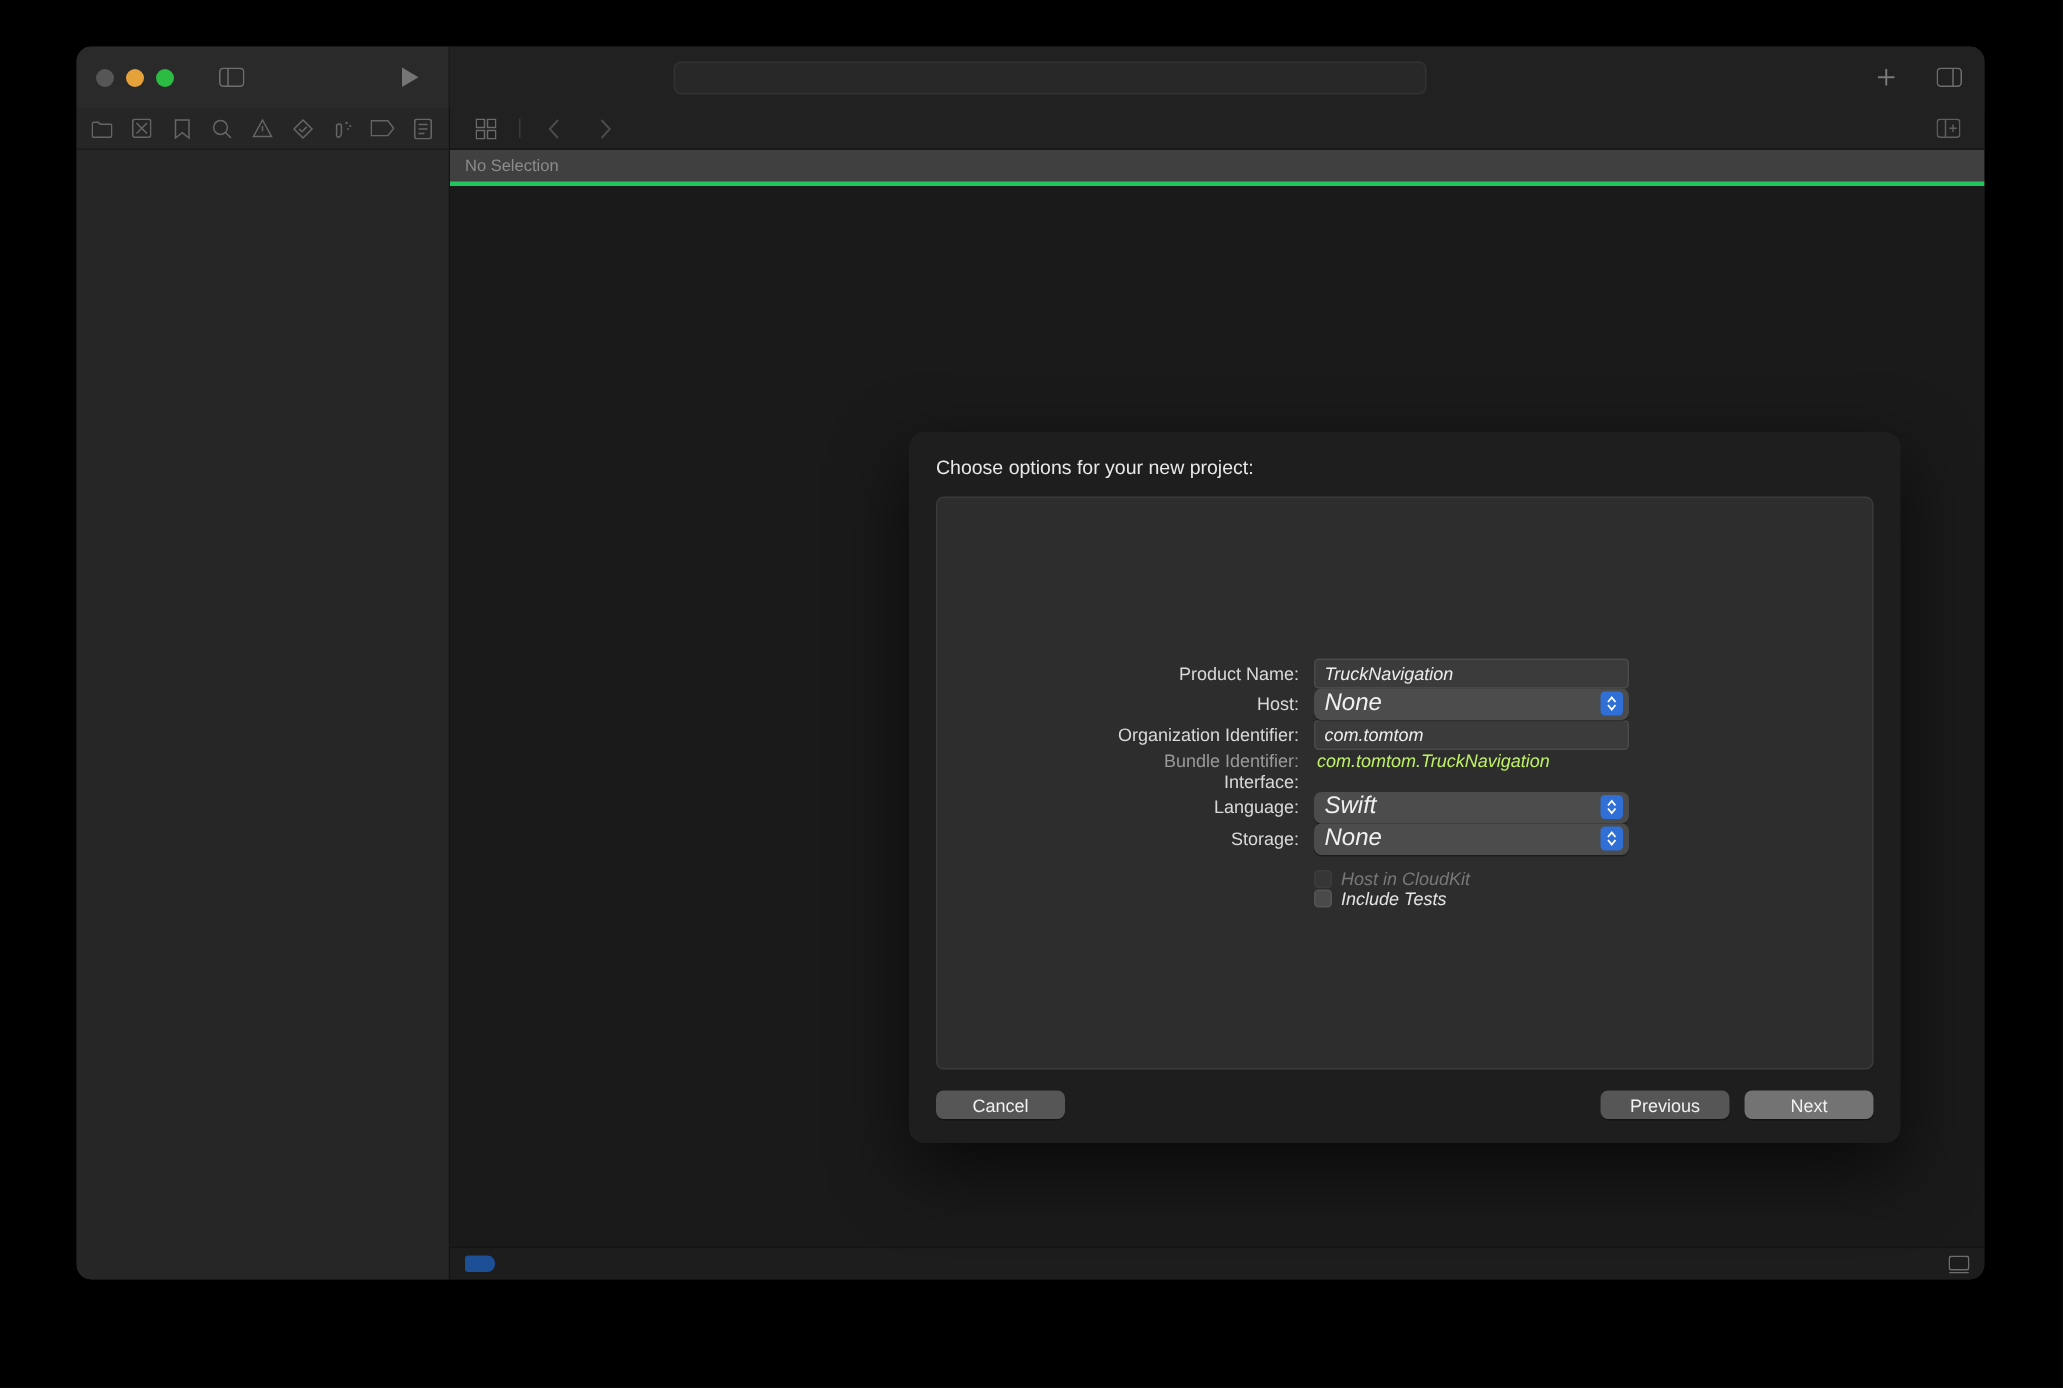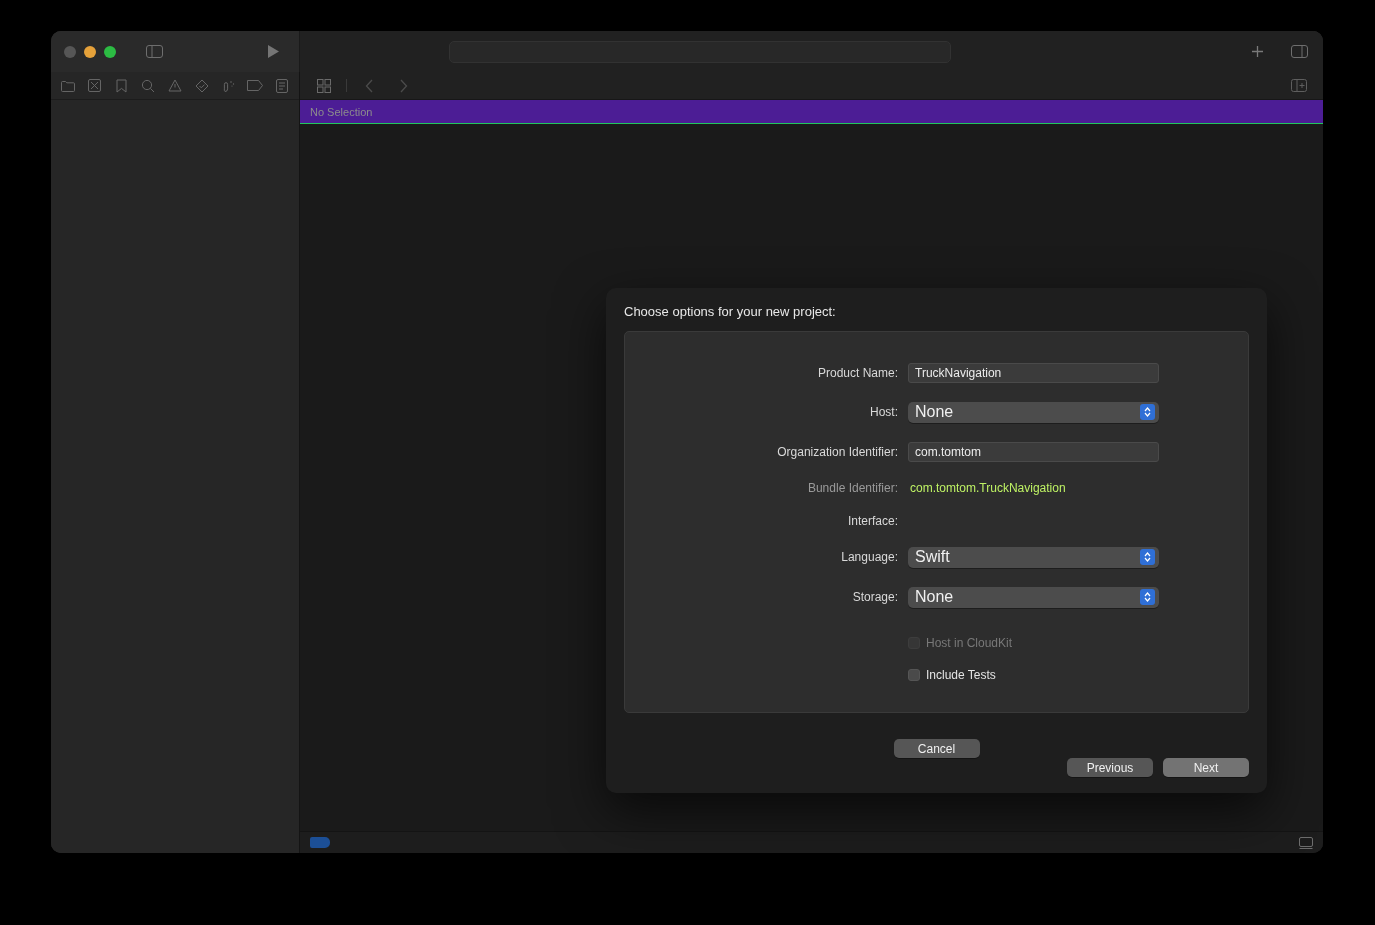--- a/index.html
+++ b/index.html
@@ -103,24 +103,24 @@
     display: flex;
     align-items: center;
     padding: 0 12px;
     gap: 10px;
     border-bottom: 1px solid #171717;
   }
   .etb-sep { width: 1px; height: 13px; background: #3a3a3a; }
   .chev { opacity: .4; }
   .jumpbar {
     height: 24px;
-    background: #4c1d95;
+    background: #404040;
     display: flex; align-items: center;
     padding: 0 10px;
-    border-bottom: 1px solid #22c55e;
+    border-bottom: 3px solid #22c55e;
   }
   .jumpbar-text { font-size: 11px; color: #8c8c8c; }
   .editor-area { flex: 1; background: #1a1a1a; position: relative; }
   .status-bar {
     height: 22px;
     background: #1d1d1d;
     border-top: 1px solid #141414;
     display: flex;
     align-items: center;
     padding: 0 10px;
@@ -154,35 +154,34 @@
     border-radius: 5px;
     height: 382px;
     display: flex;
     flex-direction: column;
     justify-content: center;
     padding: 0 0 0 0;
   }
   .form {
     display: flex;
     flex-direction: column;
-    gap: 19px;
+    gap: 0;
     padding-left: 0;
-    margin-left: 32px;
   }
   .frow { display: flex; align-items: center; }
   .flabel {
     width: 251px;
     text-align: right;
     font-size: 12px;
     color: #d9d9d9;
     padding-right: 10px;
     flex: none;
   }
   .flabel.dim { color: #9a9a9a; }
-  .fctl { width: 251px; flex: none; }
+  .fctl { width: 210px; flex: none; font-style: italic; }
 
   .textfield {
     height: 20px;
     background: #3b3b3b;
     border: 1px solid #4a4a4a;
     border-radius: 3px;
     font-size: 12px;
     color: #ececec;
     padding: 0 6px;
     display: flex;
@@ -221,22 +220,21 @@
     border: 1px solid #555;
     flex: none;
   }
   .checkbox.disabled { background: #363636; border-color: #3d3d3d; }
   .checklabel { font-size: 12px; color: #e4e4e4; }
   .checklabel.dim { color: #787878; }
 
   .dialog-buttons {
     display: flex;
     align-items: center;
-    margin-top: 26px;
-    flex-direction: column;
+    margin-top: 14px;
   }
   .btn {
     height: 19px;
     min-width: 86px;
     border-radius: 5px;
     font-size: 12px;
     color: #f0f0f0;
     display: flex;
     align-items: center;
     justify-content: center;

